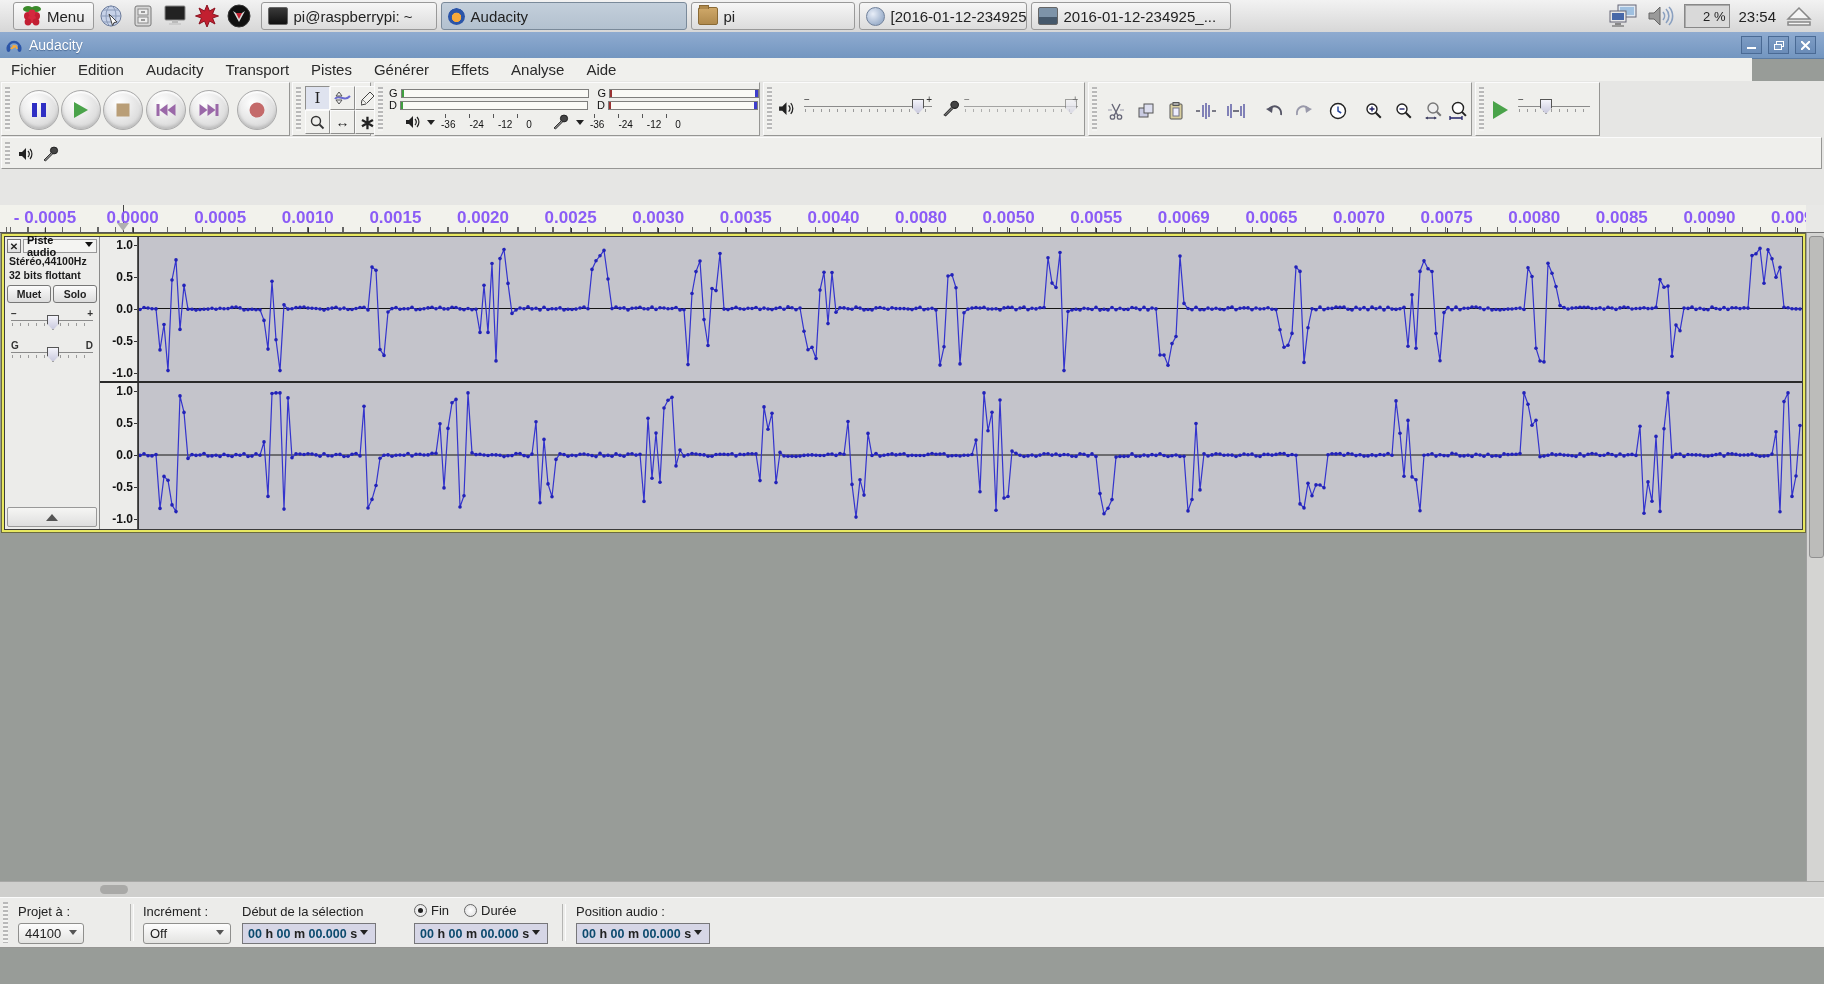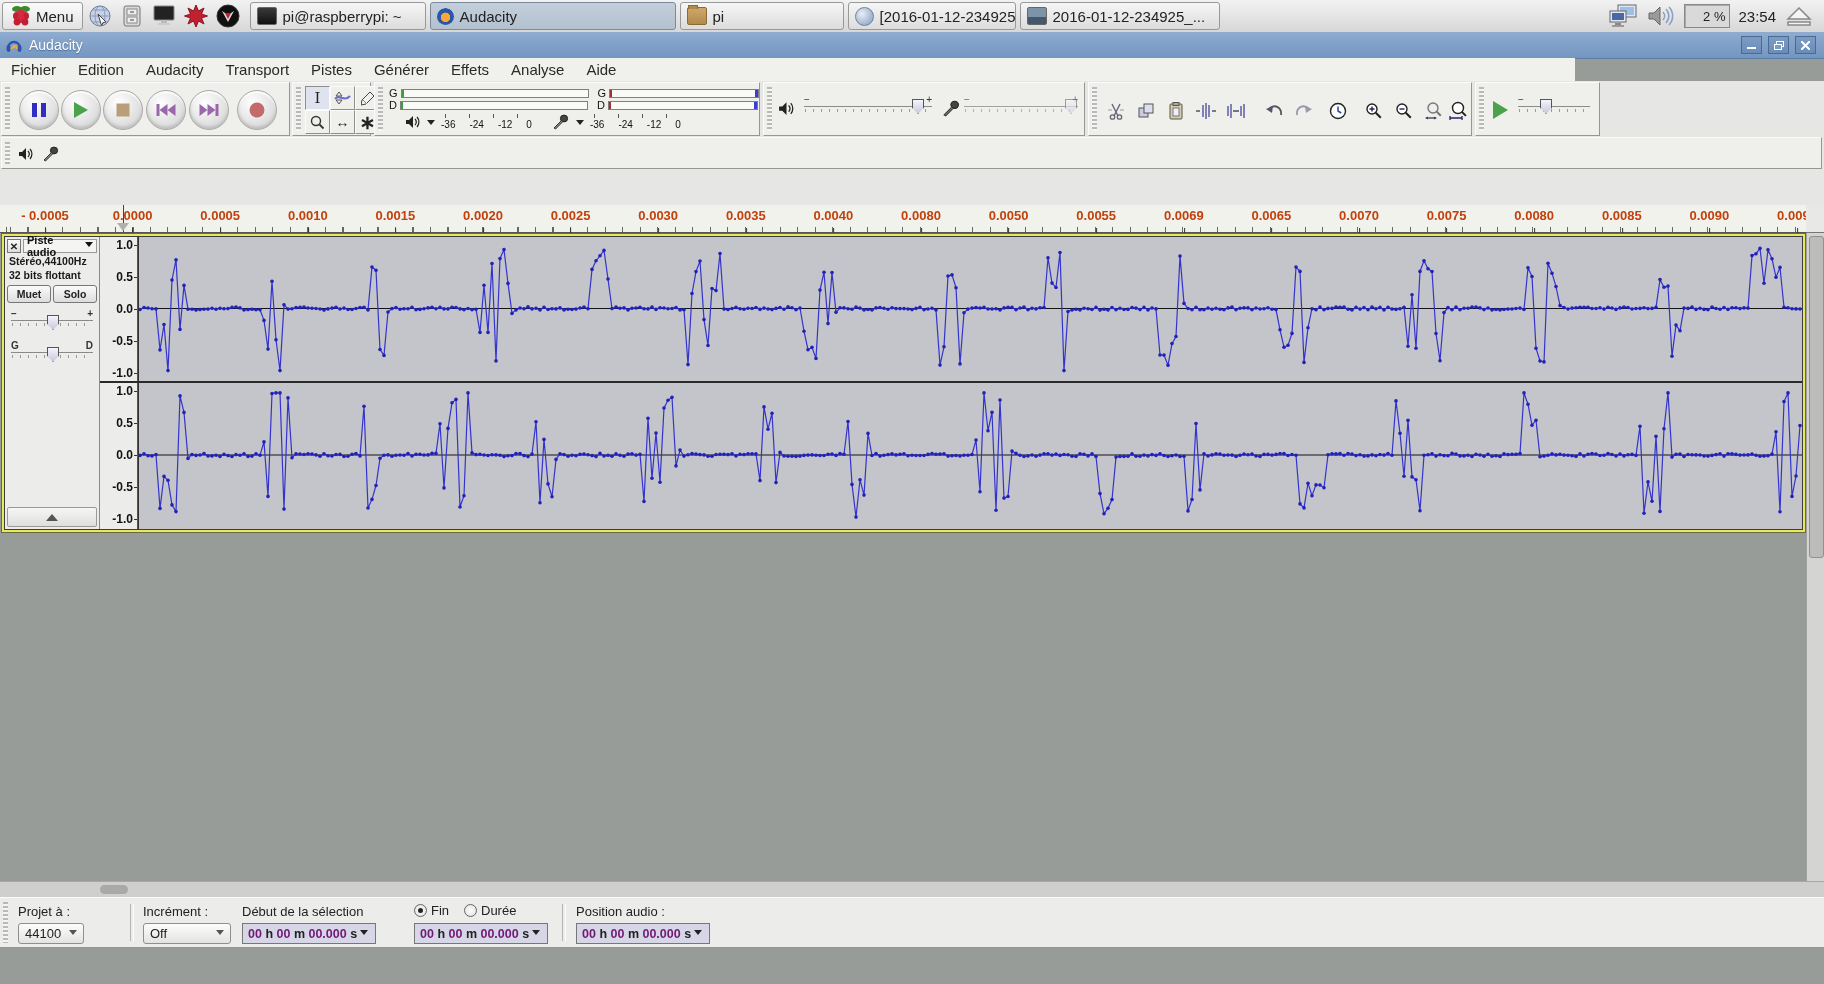--- a/index.html
+++ b/index.html
@@ -33,21 +33,21 @@
   
   .titlebar{left:0;top:32px;width:1824px;height:26px;background:linear-gradient(#8fabd0,#7396c0);
             border-bottom:1px solid #5b7ca4;display:flex;align-items:center;color:#fff;}
   .titlebar .wtitle{font-size:14px;margin-left:6px;text-shadow:0 1px 1px #4a6a94;}
   .winbtns{margin-left:auto;display:flex;gap:6px;margin-right:8px;}
   .winbtn{width:19px;height:16px;background:linear-gradient(#7d9cc4,#6a8cb8);border:1px solid #4a6a94;
           display:flex;align-items:center;justify-content:center;}
   .winbtn svg{display:block;}
 
   
-  .menubar{left:0;top:58px;width:1575px;height:23px;background:#f0f0ed;display:flex;align-items:center;
+  .menubar{left:0;top:58px;width:1752px;height:23px;background:#f0f0ed;display:flex;align-items:center;
            border-bottom:1px solid #d8d8d4;}
   .menubar span{padding:0 11px;font-size:15px;color:#2a2a2a;}
 
   
   .dock{left:0;top:81px;width:1824px;height:124px;background:#e6e6e4;}
   .tbar{position:absolute;background:#efefec;border:1px solid;border-color:#fbfbfb #969694 #969694 #fbfbfb;box-sizing:border-box;}
   .grip{position:absolute;left:3px;top:4px;bottom:4px;width:5px;
         background:repeating-linear-gradient(to bottom,#b9b9b9 0 2px,#f4f4f2 2px 4px);}
 
   
@@ -98,21 +98,21 @@
 
   
   .ebtn{position:absolute;top:14px;width:27px;height:25px;display:flex;align-items:center;justify-content:center;
         border:1px solid transparent;color:#445;}
   .ebtn svg{display:block;}
 
   
   .ruler{left:0;top:205px;width:1806px;height:28px;background:#f2f2ec;border-bottom:1px solid #555;box-sizing:border-box;}
   .ruler .minor{position:absolute;left:0;right:0;bottom:0;height:5px;
         background:repeating-linear-gradient(to right,#666 0 1px,transparent 1px 17.5px);background-position:10px 0;}
-  .rlabel{position:absolute;top:3px;transform:translateX(-50%);font-size:13px;font-weight:bold;color:#c2410c;
+  .rlabel{position:absolute;top:3px;transform:translateX(-50%);font-size:17px;font-weight:bold;color:#8b5cf6;
         left:calc(45px + var(--i)*87.6px);white-space:nowrap;}
   .rlabel::after{content:"";position:absolute;left:50%;top:20px;width:1px;height:8px;background:#333;}
   .cursorline{position:absolute;left:123px;top:0;width:1px;height:27px;background:#444;}
   .cursortri{position:absolute;left:117px;top:18px;width:0;height:0;border:6px solid transparent;border-top:8px solid #b0b0b0;}
   .corner{left:1806px;top:205px;width:18px;height:28px;background:#e8e8e6;border-bottom:1px solid #777;box-sizing:border-box;}
 
   
   .trackarea{left:0;top:233px;width:1824px;height:648px;background:#989c98;}
   .track{position:absolute;left:1px;top:0;width:1805px;height:300px;border:1px solid #6a6a40;background:#e8e860;box-sizing:border-box;}
   .track-inner{position:absolute;left:2px;top:2px;right:2px;bottom:2px;border:1px solid #3c3c3c;background:#ececea;box-sizing:border-box;}
@@ -143,40 +143,40 @@
   .hthumb{position:absolute;left:100px;top:3px;width:28px;height:9px;background:#a9a9a7;border-radius:5px;}
   .seltb{left:0;top:897px;width:1824px;height:51px;background:#ececea;border-top:1px solid #fbfbfb;border-bottom:1px solid #969694;box-sizing:border-box;}
   .slabel{position:absolute;top:6px;font-size:13px;color:#222;white-space:nowrap;}
   .combo{position:absolute;top:25px;height:21px;display:flex;align-items:center;justify-content:space-between;
         background:linear-gradient(#fdfdfd,#e3e3e1);border:1px solid #8f8f8d;border-radius:3px;
         font-size:13px;color:#222;padding:0 6px;box-sizing:border-box;}
   .combo .ddarrow{margin-top:2px;border-top-color:#555;}
   .timefield{position:absolute;top:25px;height:21px;display:flex;align-items:center;background:#d6d6e6;
         border:1px solid #77777a;box-sizing:border-box;padding:0 2px 0 5px;
         font-size:12.5px;font-weight:bold;color:#222;white-space:nowrap;}
-  .timefield .d{color:#701a75;}
+  .timefield .d{color:#0c4a6e;}
   .timefield .ddarrow{margin:2px 0 0 3px;border-top-color:#222;}
   .radio{position:absolute;top:5px;display:flex;align-items:center;gap:4px;font-size:13px;color:#222;}
   .rdot{width:13px;height:13px;border-radius:50%;border:1px solid #666;background:radial-gradient(#fff,#ddd);box-sizing:border-box;}
   .radio.sel .rdot{position:relative;}
   .radio.sel .rdot::after{content:"";position:absolute;left:3px;top:3px;width:5px;height:5px;border-radius:50%;background:#222;}
   .vsep{position:absolute;top:6px;bottom:6px;width:2px;border-left:1px solid #b5b5b3;border-right:1px solid #fbfbfb;}
 
   .statusbar{left:0;top:948px;width:1824px;height:36px;background:#efefed;border-top:1px solid #c5c5c3;
         display:flex;align-items:center;box-sizing:border-box;font-size:14px;color:#3c3c3c;}
   .statusbar .sl{margin-left:10px;}
   .statusbar .sr{margin-left:auto;margin-right:12px;}
 </style>
 </head>
 <body>
 
 <div class="screen">
 
   <div class="abs taskbar">
-    <div class="tb-btn" style="margin-left:2px">
+    <div class="tb-btn" style="margin-left:13px">
       <svg width="20" height="22" viewBox="0 0 20 22">
         <ellipse cx="6" cy="4" rx="5" ry="3" fill="#3a8a2a"></ellipse>
           <ellipse cx="14" cy="4" rx="5" ry="3" fill="#3a8a2a"></ellipse>
         <circle cx="6" cy="11" r="4" fill="#c21f33"></circle>
           <circle cx="14" cy="11" r="4" fill="#c21f33"></circle>
         <circle cx="10" cy="14" r="4" fill="#d42a3f"></circle>
           <circle cx="6" cy="17" r="3.4" fill="#c21f33"></circle>
         <circle cx="14" cy="17" r="3.4" fill="#c21f33"></circle>
           <circle cx="10" cy="8" r="3.4" fill="#d42a3f"></circle>
       </svg>

